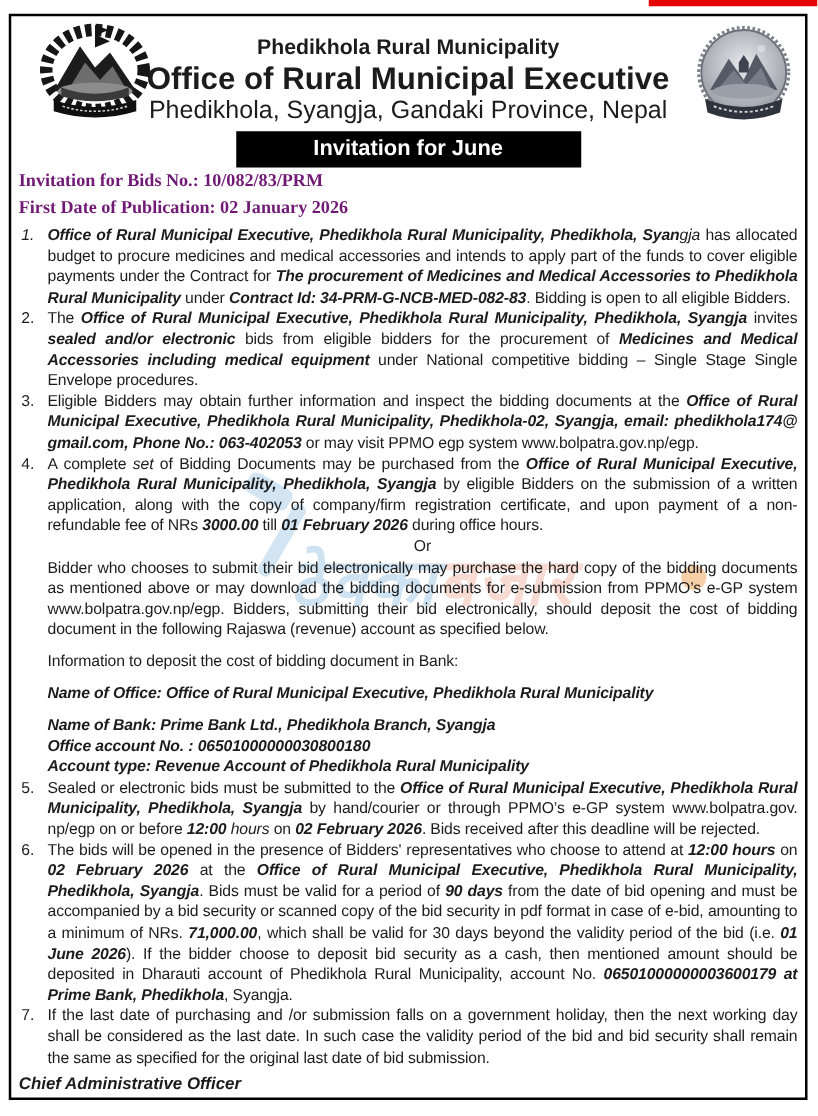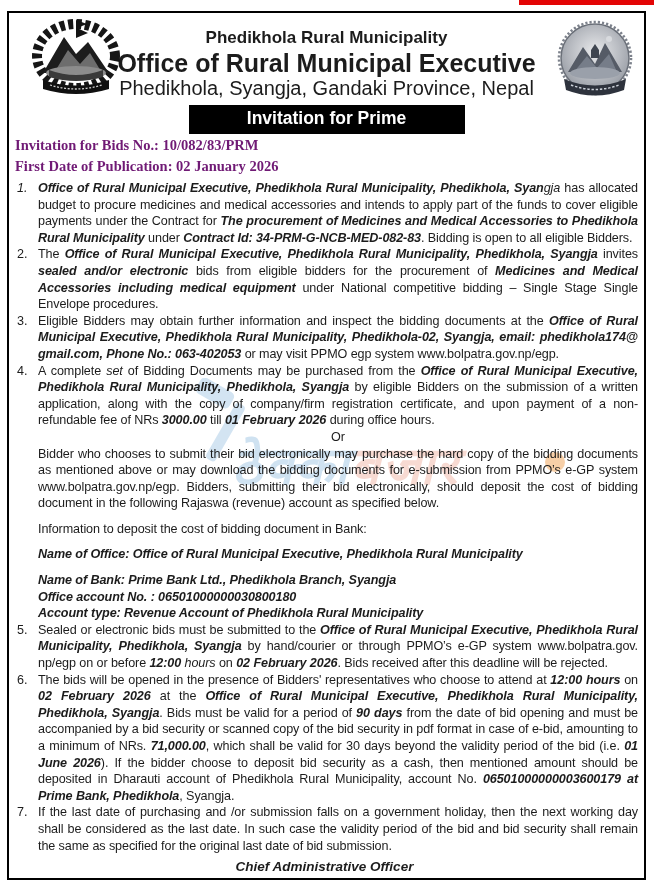--- a/index.html
+++ b/index.html
@@ -40,21 +40,21 @@
   .items { margin-top:4px; font-size:12.6px; line-height:16.6px; letter-spacing:-0.1px; }
   .item { display:flex; }
   .item-num { flex:none; width:23px; padding-left:2px; box-sizing:border-box; }
   .item-num.italic { font-style:italic; }
   .item-body { flex:1; text-align:justify; min-width:0; }
   .para.center { text-align:center; }
   .para.spaced { margin-top:9px; }
   .b { font-weight:bold; }
   .i { font-style:italic; }
   .footer-sig {
-    text-align:center; font-weight:bold; font-style:italic;
+    text-align:left; font-weight:bold; font-style:italic;
     font-size:13.5px; margin-top:5px; padding-right:4px;
   }
 </style>
 </head>
 <body>
 
 <div class="red-bar" style="background: rgb(227, 5, 5);"></div>
 
 <div class="watermark-layer">
   <svg class="wm-hammer" width="92" height="98" viewBox="0 0 92 98">
@@ -99,21 +99,21 @@
         <path d="M18 52 L31 36 L41 48 L53 34 L61 52 Z" fill="#767d89"></path>
         <path d="M35 30 L39 24 L43 30 L43 38 L35 38 Z" fill="#3f4550"></path>
         <ellipse cx="39" cy="53" rx="25" ry="6" fill="#9aa0aa"></ellipse>
         <path d="M8 59 Q39 72 70 59 L68 70 Q39 81 10 70 Z" fill="#2e333d"></path>
         <path d="M15 65 Q39 74 63 65" stroke="#cdd2da" stroke-width="1.5" fill="none" stroke-dasharray="2.4 1.8"></path>
       </svg>
 
       <div class="hdr-title1">Phedikhola Rural Municipality</div>
       <div class="hdr-title2">Office of Rural Municipal Executive</div>
       <div class="hdr-addr">Phedikhola, Syangja,  Gandaki Province, Nepal</div>
-      <div class="banner" style="background: rgb(0, 0, 0); color: rgb(255, 255, 255);">Invitation for Prime</div>
+      <div class="banner" style="background: rgb(0, 0, 0); color: rgb(255, 255, 255);">Invitation for June</div>
       <div class="serif-line">Invitation for Bids No.: 10/082/83/PRM</div>
       <div class="serif-line">First Date of Publication: 02 January 2026</div>
     </div>
 
     <div class="items">
         <div class="item">
           <div class="item-num italic">1.</div>
           <div class="item-body">
             <div class="para"><span class="b i">Office of Rural Municipal Executive, Phedikhola Rural Municipality, Phedikhola, Syan</span><span class="i">gja</span><span class=""> has allocated budget to procure medicines and medical accessories and intends to apply part of the funds to cover eligible payments under the Contract for </span><span class="b i">The procurement of Medicines and Medical Accessories to Phedikhola Rural Municipality</span><span class=""> under </span><span class="b i">Contract Id: 34-PRM-G-NCB-MED-082-83</span><span class="">. Bidding is open to all eligible Bidders.</span></div>
           </div>

